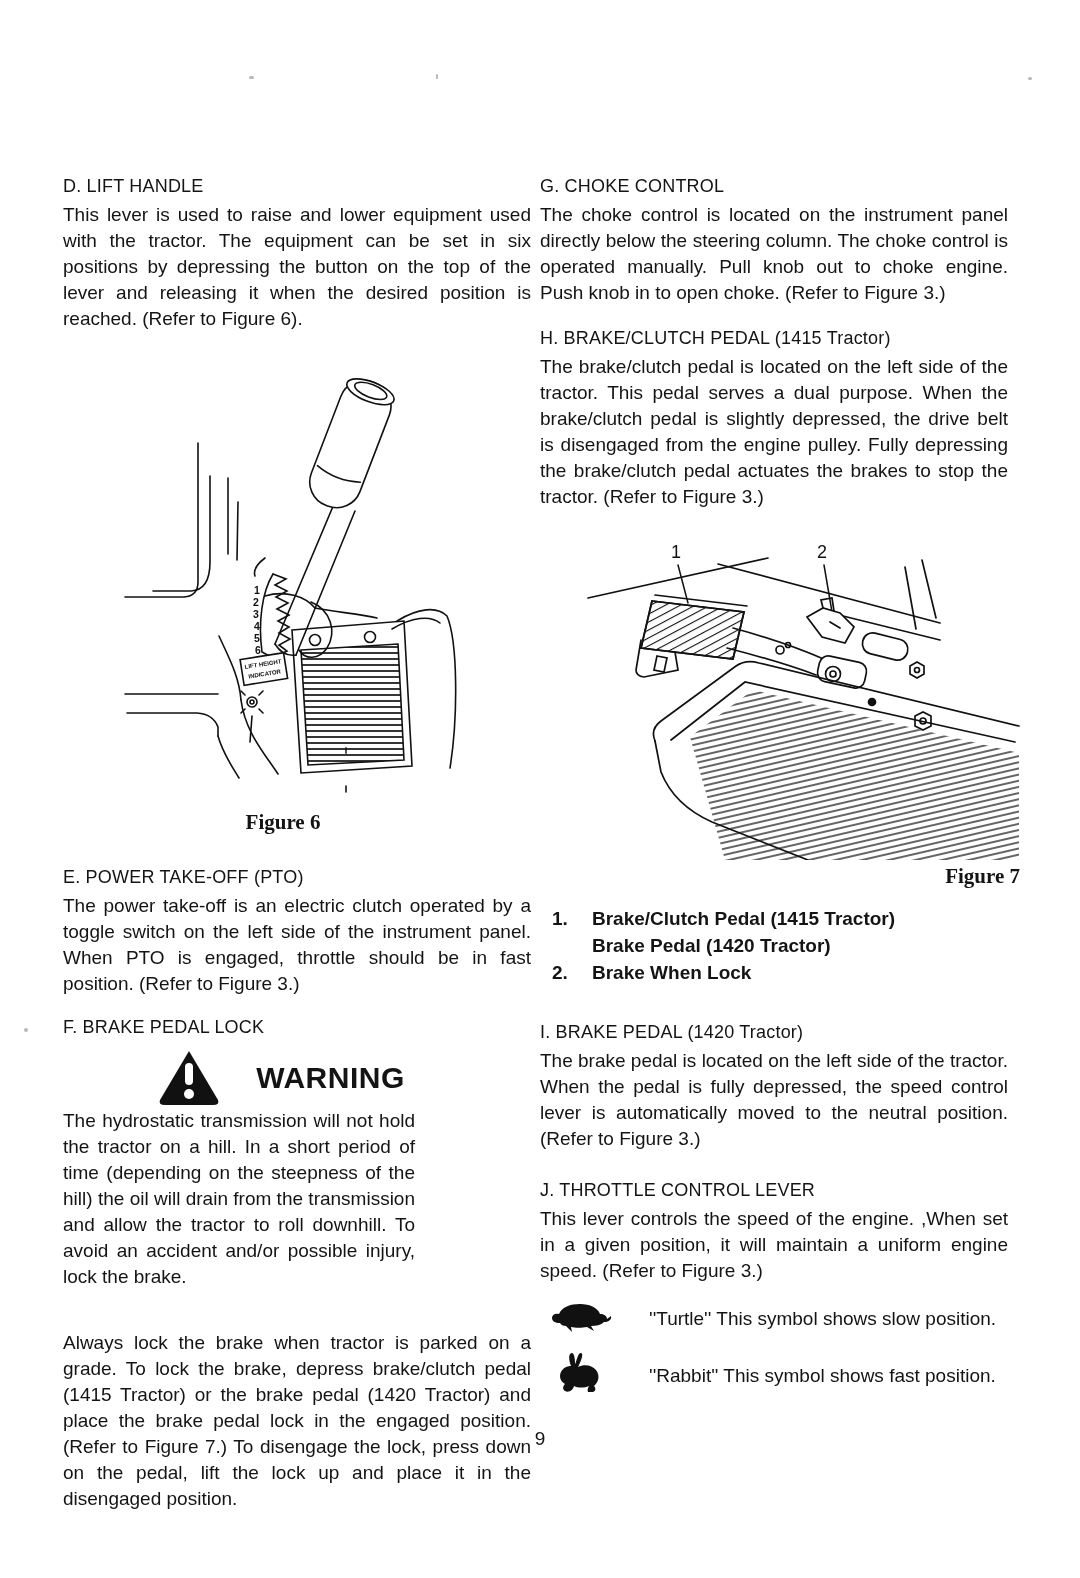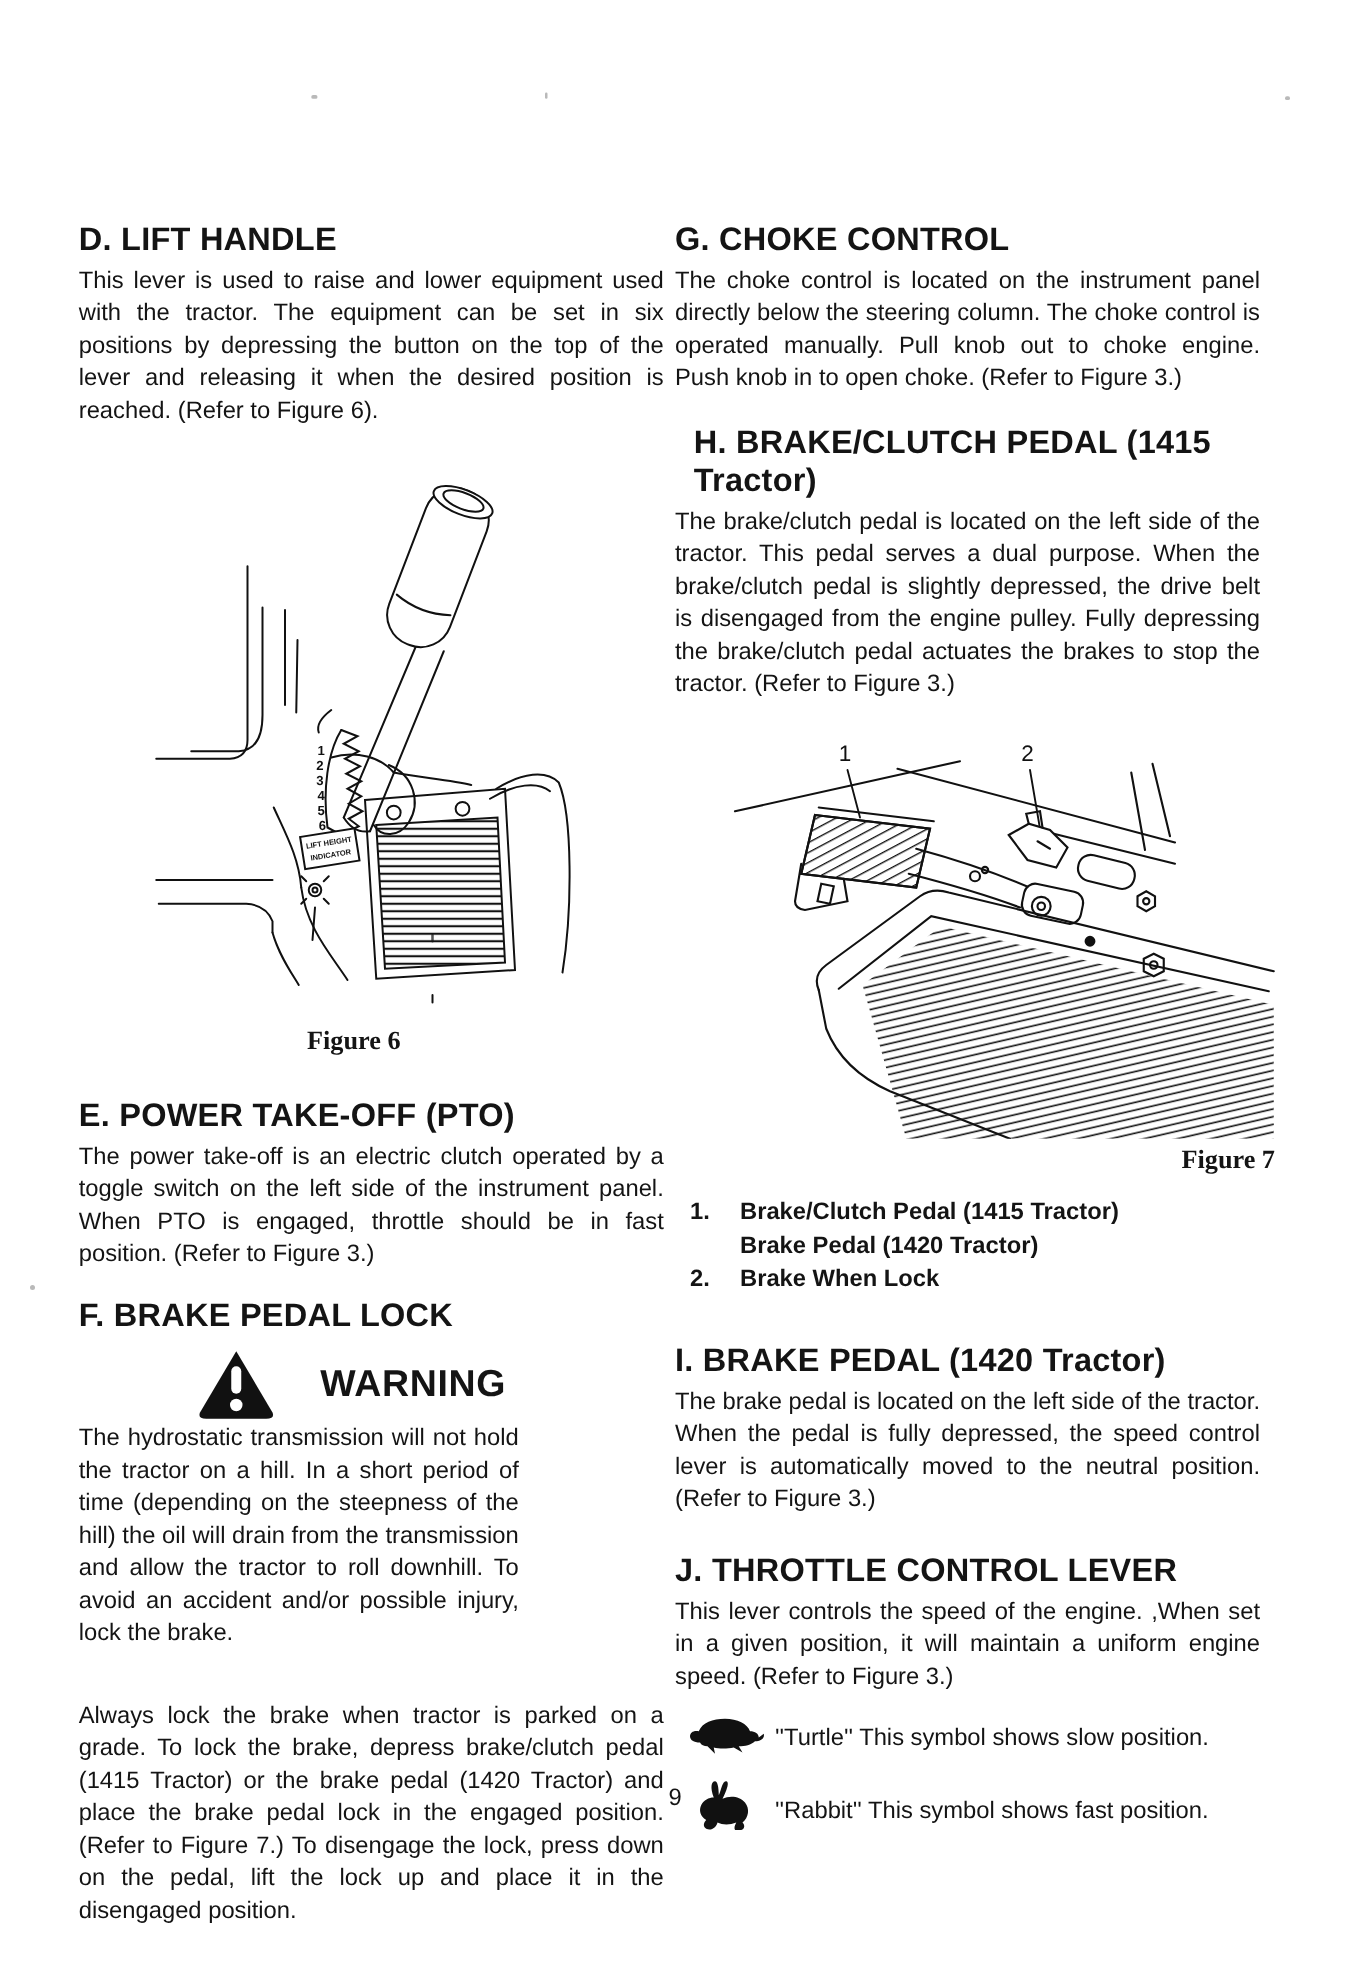--- a/index.html
+++ b/index.html
@@ -1,33 +1,33 @@
 <!DOCTYPE html>
 <html><head>
 <meta charset="utf-8">
 <style>
   html,body{margin:0;padding:0;background:#fff;}
   .page{position:relative;width:1080px;height:1578px;background:#ffffff;
         font-family:"Liberation Sans",sans-serif;color:#141414;overflow:hidden;}
   .col{position:absolute;width:468px;}
   .col-left{left:63px;top:176px;}
   .col-right{left:540px;top:176px;}
-  h3.sec{font-size:26px;font-weight:bold;margin:0 0 5px 0;letter-spacing:.2px;}
+  h3.sec{font-size:18px;font-weight:normal;margin:0 0 5px 0;letter-spacing:.2px;}
   p.body{font-size:19px;line-height:26px;margin:0;text-align:justify;}
   .fig-wrap{position:relative;}
   .fig-caption{font-family:"Liberation Serif",serif;font-weight:bold;font-size:21px;
                text-align:center;margin:10px 0 0 0;}
   .warn-head{display:flex;align-items:center;justify-content:center;gap:6px;
              width:352px;margin:10px 0 0 42px;}
   .warn-word{font-size:30px;font-weight:bold;letter-spacing:.5px;margin-left:29px;}
   .warn-body{width:352px;margin:8px 0 0 42px;line-height:25px;}
   .legend{margin:16px 0 0 12px;font-weight:bold;font-size:19px;line-height:27px;}
   .legrow{display:flex;}
   .legrow .num{width:40px;flex:0 0 40px;}
-  .symrow{display:flex;align-items:center;margin-top:10px;}
+  .symrow{display:flex;align-items:center;margin-top:10px;gap:29px;}
   .symicon{width:80px;flex:0 0 80px;text-align:center;}
   .symtext{font-size:19px;}
   svg{display:block;}
   .speck{position:absolute;background:#b9b9b9;border-radius:2px;}
   .pagenum{position:absolute;left:0;top:1428px;width:1080px;text-align:center;
            font-size:19px;}
 </style>
 </head>
 <body>
 
@@ -136,21 +136,21 @@
     </div>
 
     <p class="body" style="margin-top:40px;">Always lock the brake when tractor is parked on a grade.  To lock the brake, depress brake/clutch pedal (1415 Tractor) or the brake pedal (1420 Tractor) and place the brake pedal lock in the engaged position. (Refer to Figure 7.)  To disengage the lock, press down on the pedal, lift the lock up and place it in the disengaged position.</p>
   </div>
 
   <div class="col col-right">
 
     <h3 class="sec">G.  CHOKE CONTROL</h3>
     <p class="body">The choke control is located on the instrument panel directly below the steering column.  The choke control is operated manually.  Pull knob out to choke engine. Push knob in to open choke.  (Refer to Figure 3.)</p>
 
-    <h3 class="sec" style="margin-top:22px;margin-left:15px;">H.  BRAKE/CLUTCH PEDAL (1415 Tractor)</h3>
+    <h3 class="sec" style="margin-top:22px;">H.  BRAKE/CLUTCH PEDAL (1415 Tractor)</h3>
     <p class="body">The brake/clutch pedal is located on the left side of the tractor.  This pedal serves a dual purpose.  When the brake/clutch pedal is slightly depressed, the drive belt is disengaged from the engine pulley.  Fully depressing the brake/clutch pedal actuates the brakes to stop the tractor.  (Refer to Figure 3.)</p>
 
     <div class="fig-wrap">
       <svg width="460" height="350" viewBox="0 0 460 350" style="margin-left:20px;">
         <defs>
           <pattern id="f7r" width="7" height="7" patternUnits="userSpaceOnUse" patternTransform="rotate(62)">
             <path d="M0,0 V7" stroke="#111" stroke-width="2.2"></path>
           </pattern>
           <pattern id="f7h" width="6" height="6" patternUnits="userSpaceOnUse" patternTransform="rotate(-13)">
             <path d="M0,1 H6" stroke="#111" stroke-width="1.3"></path>

